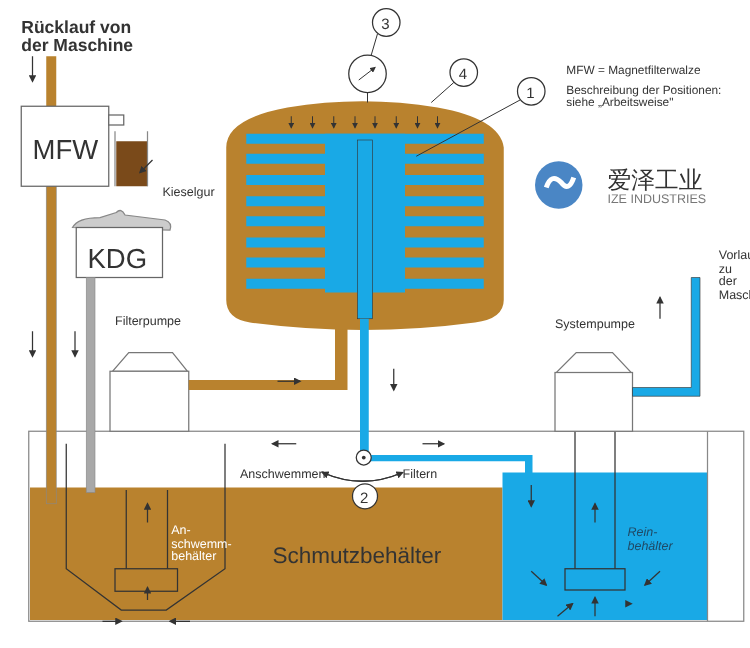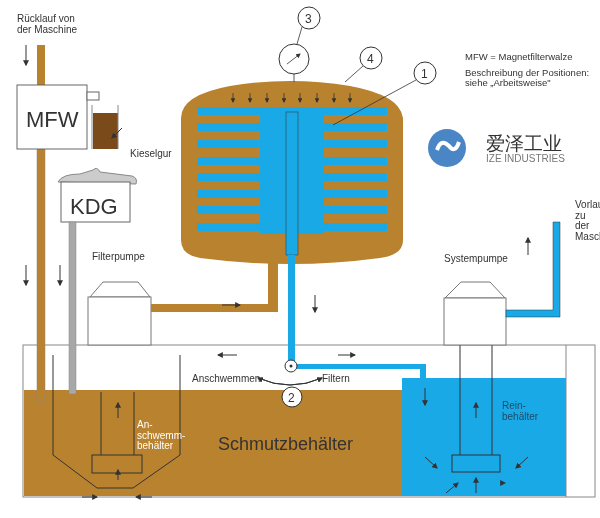--- a/index.html
+++ b/index.html
@@ -163,38 +163,38 @@
   <text class="lbl" x="367" y="63" font-size="12">4</text>
 
   <g>
     <circle cx="447" cy="148" r="19" fill="#4a86c5"></circle>
     <path d="M437,150 Q441,138 449,146 Q455,154 459,142" stroke="#fff" stroke-width="4" fill="none"></path>
     <text x="486" y="150" font-size="19" fill="#333" font-family="DejaVu Sans, sans-serif">爱泽工业</text>
     <text x="486" y="162" font-size="10" fill="#777" font-family="Liberation Sans, sans-serif">IZE INDUSTRIES</text>
   </g>
 </svg>
 
-<div class="abs" style="left:17px;top:14px;font-size:10px;">
+<div class="abs" style="left:17px;top:14px;font-size:14px;font-weight:bold;">
   <div>Rücklauf von</div>
   <div>der Maschine</div>
 </div>
 
-<div class="abs" style="left:465px;top:52px;font-size:9.5px;">
+<div class="abs" style="left:453px;top:52px;font-size:9.5px;">
   <div>MFW = Magnetfilterwalze</div>
   <div style="margin-top:6px;">Beschreibung der Positionen:</div>
   <div>siehe „Arbeitsweise"</div>
 </div>
 
 <div class="abs" style="left:528px;top:200px;font-size:10px;margin-left:47px;">
   <div>Vorlauf zu</div>
   <div>der Maschine</div>
 </div>
 
 <div class="abs" style="left:137px;top:420px;font-size:10px;font-weight:normal;color:#fff;">
   <div>An-</div>
   <div>schwemm-</div>
   <div>behälter</div>
 </div>
 
-<div class="abs" style="left:502px;top:401px;font-size:10px;color:#1f4a66;">
+<div class="abs" style="left:502px;top:422px;font-size:10px;color:#1f4a66;font-style:italic;">
   <div>Rein-</div>
   <div>behälter</div>
 </div>
 
 </body></html>

